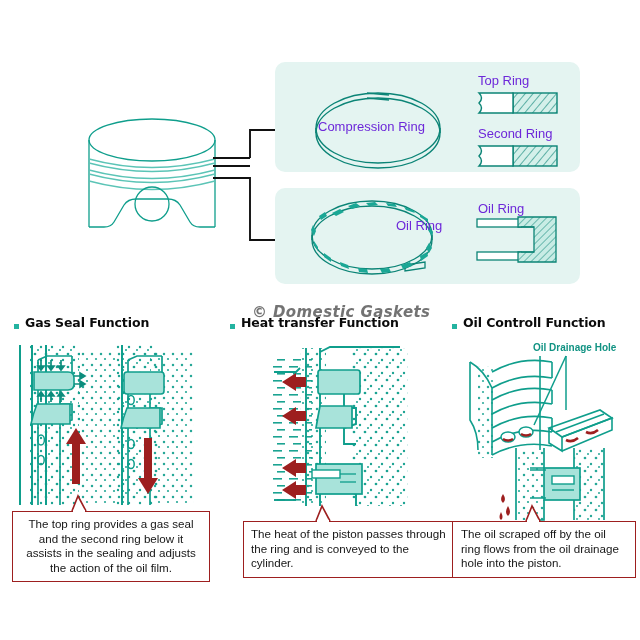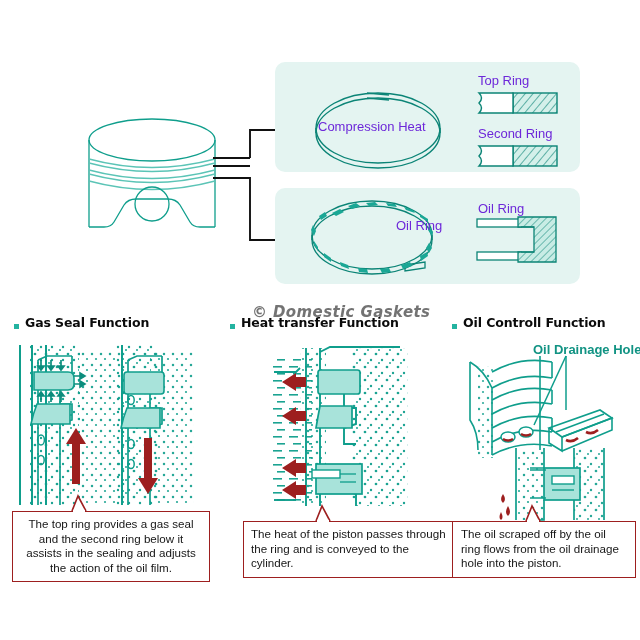--- a/index.html
+++ b/index.html
@@ -104,21 +104,21 @@
   }
   #callout-gas  { left: 12px;  top: 511px; width: 198px; text-align: center; }
   #callout-heat { left: 243px; top: 521px; width: 216px; }
   #callout-oil  { left: 452px; top: 521px; width: 184px; padding-left: 8px; }
 
   .callout-notch { position: absolute; overflow: visible; }
 
   .drain-label {
     position: absolute;
     left: 533px; top: 342px;
-    font-size: 13px;
+    font-size: 10px;
     color: #119383;
     font-weight: bold;
     white-space: nowrap;
     font-family: "Liberation Sans", sans-serif;
   }
 </style>
 </head>
 <body>
 
 <div id="top-section">
@@ -164,21 +164,21 @@
     <g fill="none" stroke="#0b8476" stroke-width="1.4">
       <ellipse cx="378" cy="128" rx="62" ry="35"></ellipse>
       <ellipse cx="378" cy="133" rx="62" ry="35"></ellipse>
       <path d="M367 93 L389 95"></path>
       <path d="M367 98 L389 100"></path>
       <path d="M316 128 L316 133"></path>
       <path d="M440 128 L440 133"></path>
     </g>
   </svg>
 
-  <div class="ring-label" id="label-compression">Compression Heat</div>
+  <div class="ring-label" id="label-compression">Compression Ring</div>
 
   <div class="ring-label" id="label-top-ring">Top Ring</div>
   <div class="ring-label" id="label-second-ring">Second Ring</div>
 
   <svg class="overlay" width="640" height="298">
     <defs>
       <pattern id="hatch" width="6" height="6" patternTransform="rotate(40)" patternUnits="userSpaceOnUse">
         <rect width="6" height="6" fill="#d4f0ea"></rect>
         <line x1="0" y1="0" x2="0" y2="6" stroke="#0b8476" stroke-width="1.2"></line>
       </pattern>

